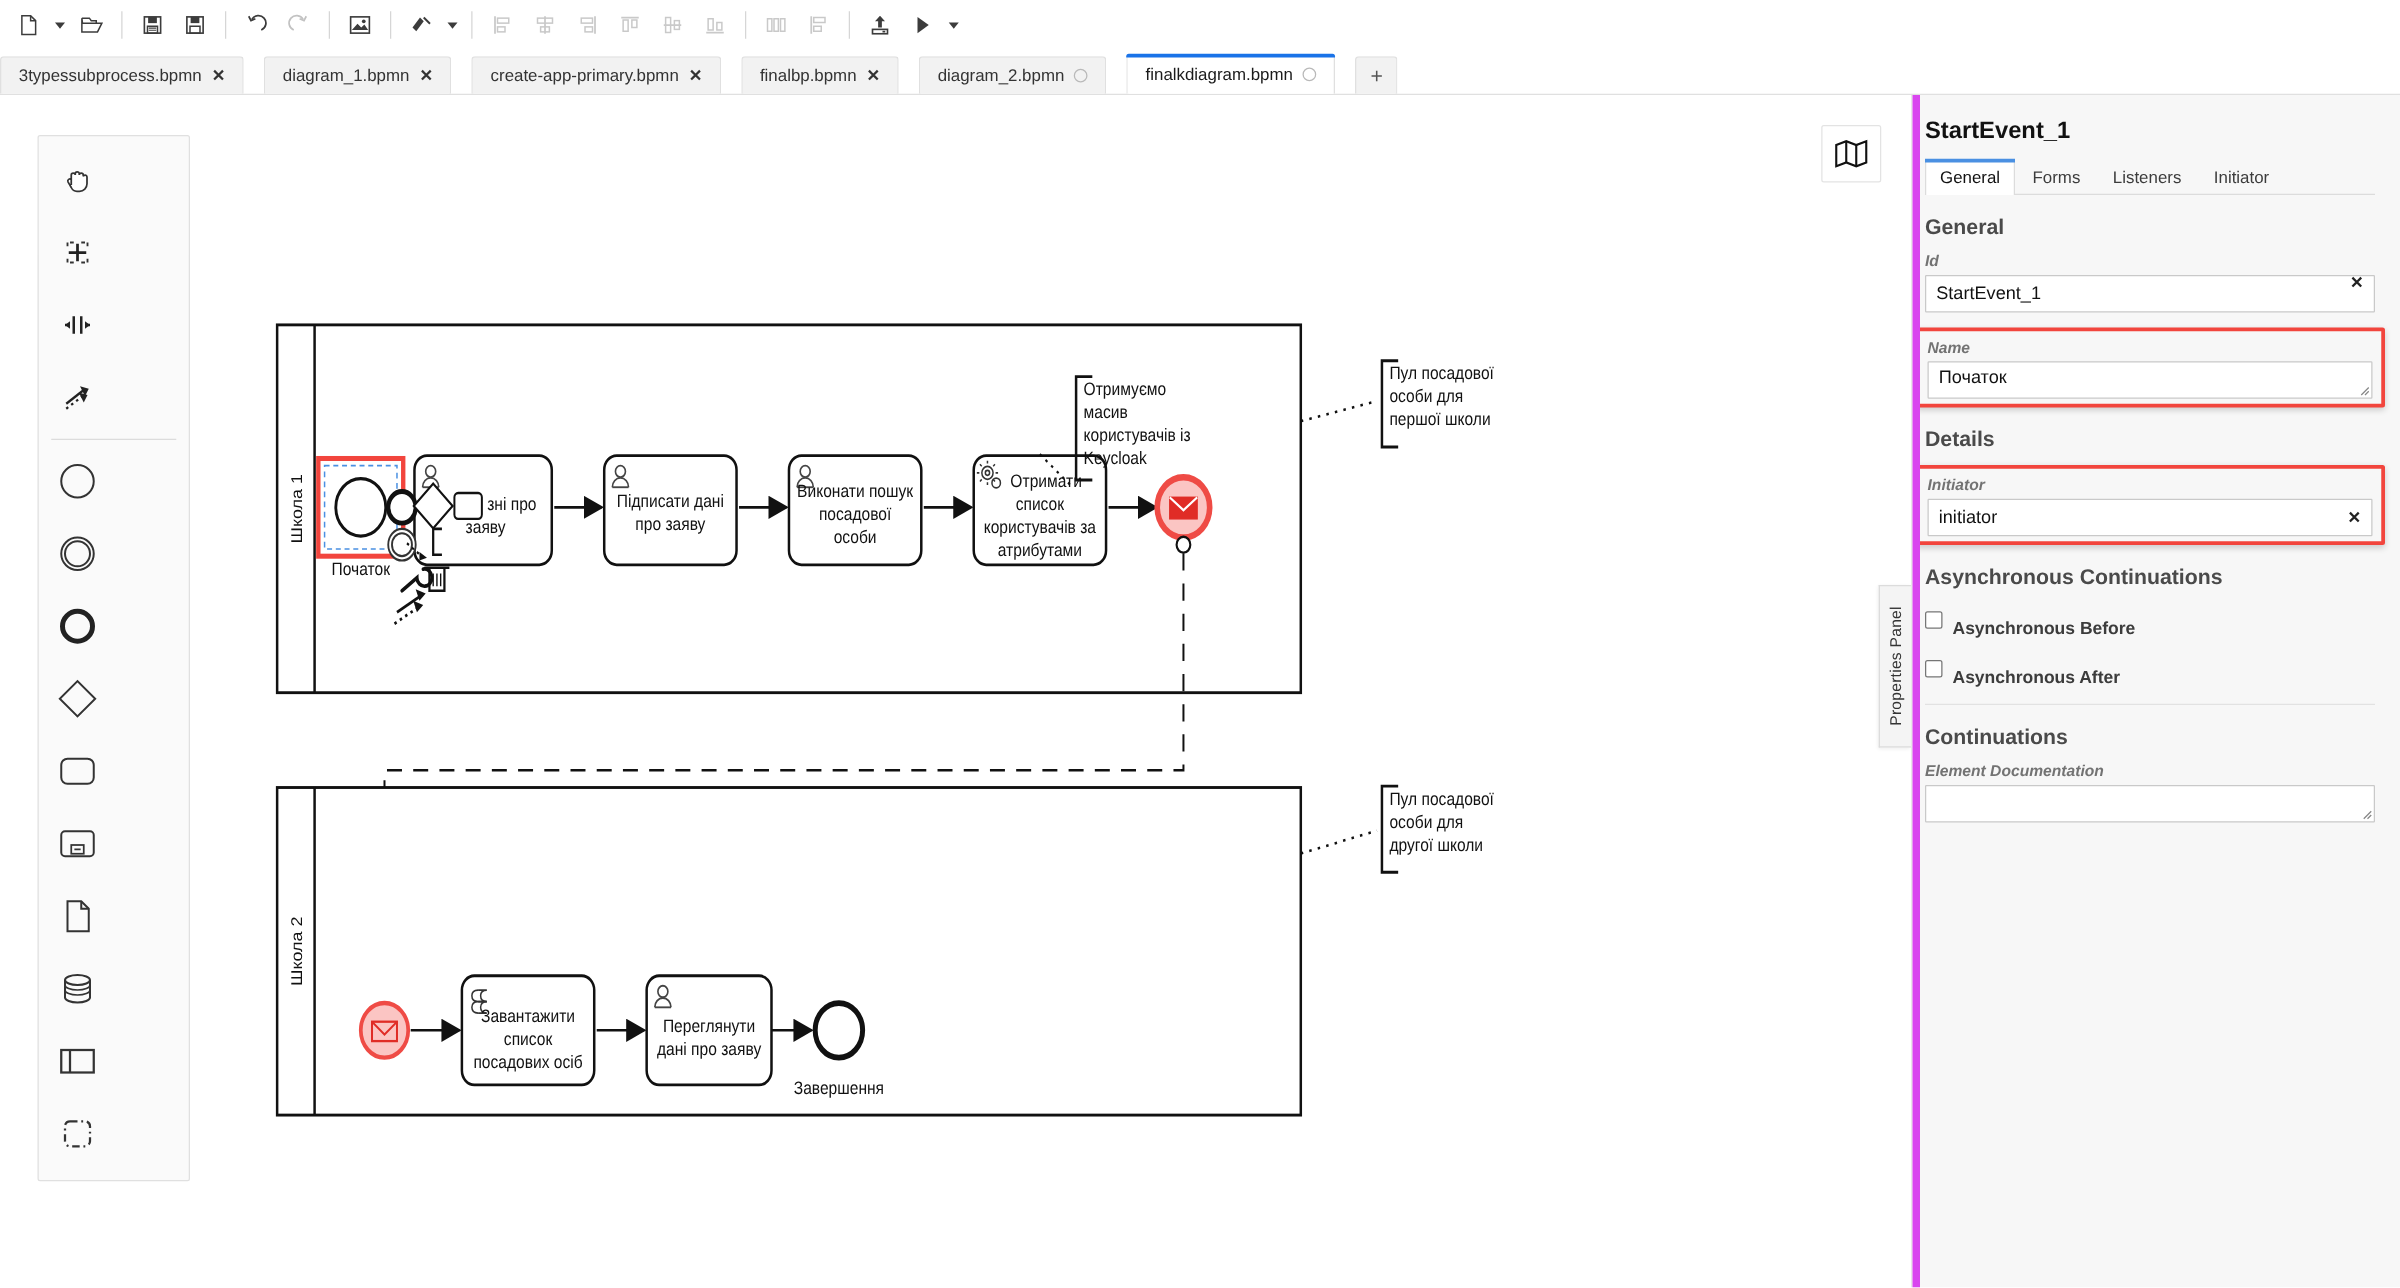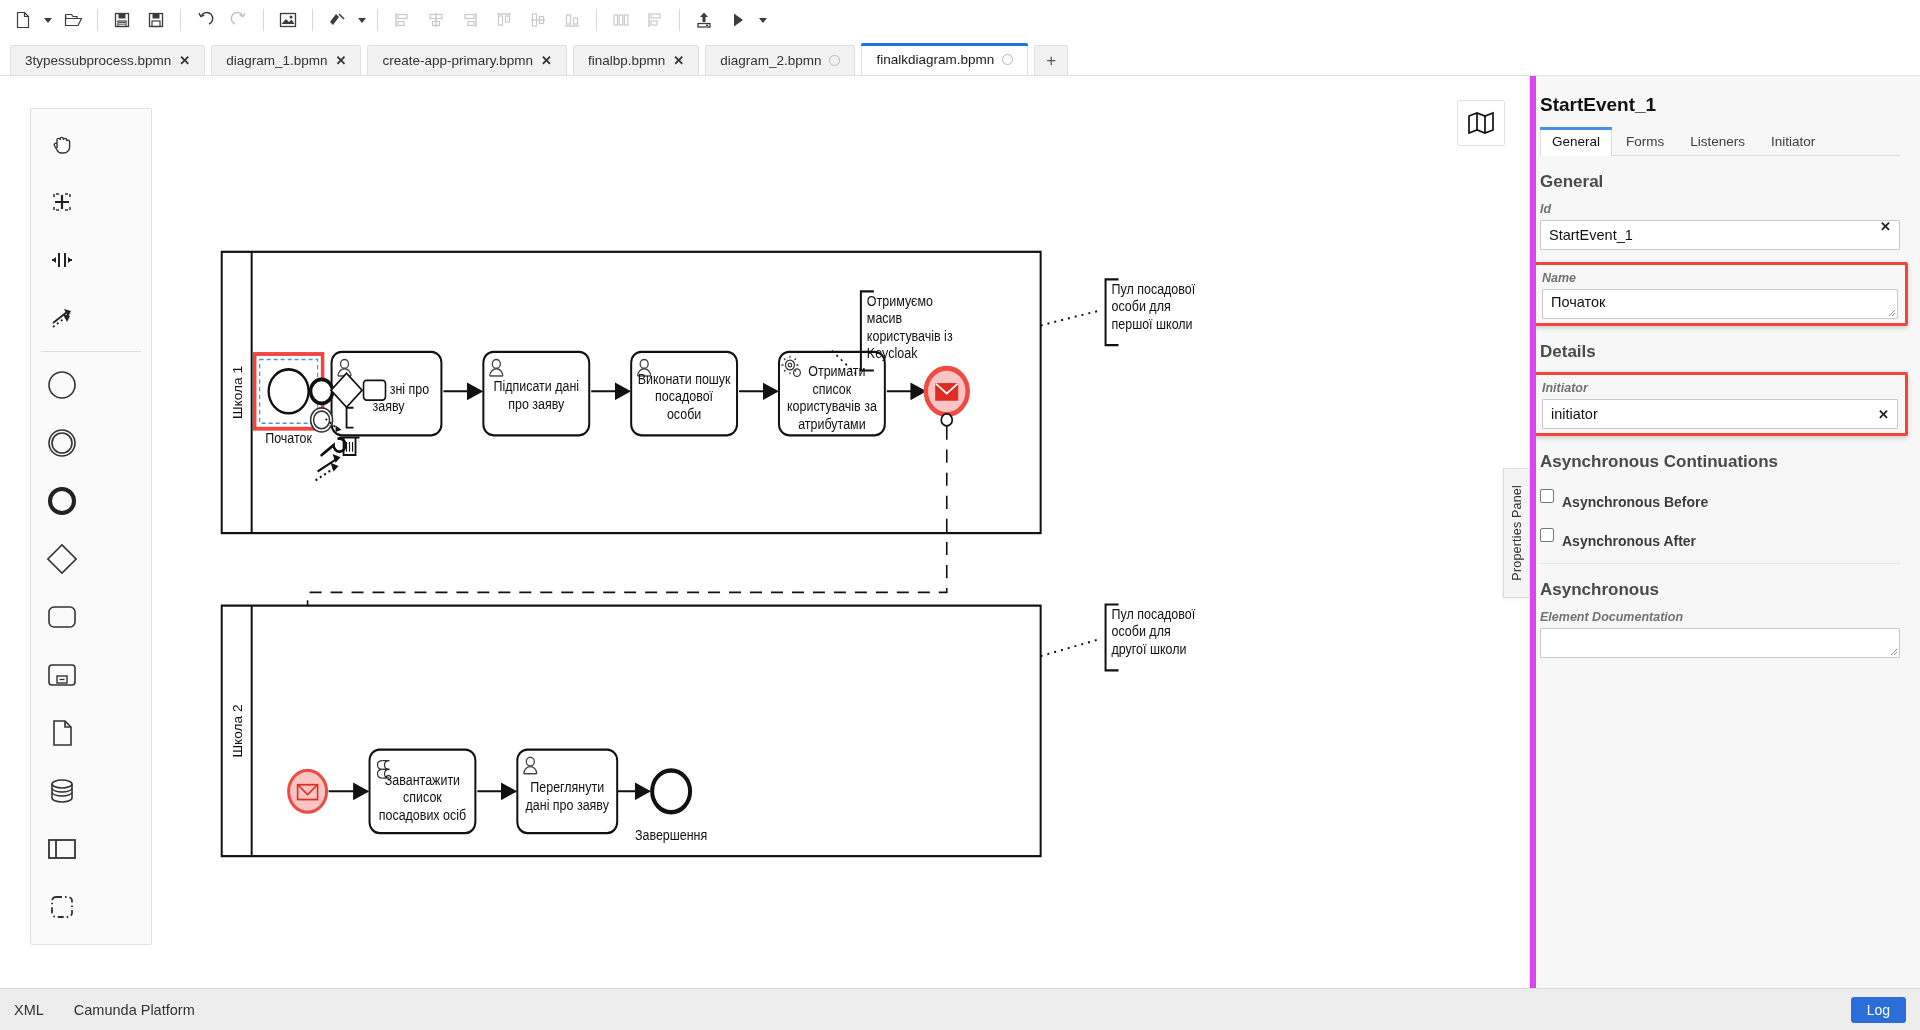--- a/index.html
+++ b/index.html
@@ -52,21 +52,21 @@
     color:#3c3c3c;
   }
   .tb-btn.sm { width:16px; }
   .tb-sep { width:1px; height:22px; background:#d6d6d6; margin:0 7px; }
   .tb-btn.disabled { color:#c2c2c2; }
   .caret { width:0;height:0;border-left:4px solid transparent;border-right:4px solid transparent;border-top:5px solid #3c3c3c;}
 
   
   .tabbar {
     height:36px; background:#ffffff; display:flex; align-items:flex-end;
-    padding-left:10px; border-bottom:1px solid #e0e0e0; flex:0 0 36px; gap:6px;
+    border-bottom:1px solid #e0e0e0; flex:0 0 36px; gap:16px;
   }
   .tab {
     height:30px; display:flex; align-items:center; gap:8px;
     padding:0 14px; background:#f2f2f2; border:1px solid #e0e0e0; border-bottom:none;
     border-radius:3px 3px 0 0; font-size:13.5px; color:#333; position:relative;
     white-space:nowrap;
   }
   .tab.active { background:#ffffff; color:#1a1a1a; border-color:#e0e0e0; height:32px;}
   .tab.active::before{
     content:""; position:absolute; left:-1px; right:-1px; top:-1px; height:3px; background:#1a73e8;
@@ -702,29 +702,24 @@
         <span class="chk"></span>
         <span class="chk-label">Asynchronous Before</span>
       </div>
       <div class="chk-row">
         <span class="chk"></span>
         <span class="chk-label">Asynchronous After</span>
       </div>
 
       <div class="p-divider"></div>
 
-      <div class="p-sec">Asynchronous</div>
+      <div class="p-sec">Continuations</div>
       <div class="p-label">Element Documentation</div>
       <div class="p-field">
         <textarea class="p-textarea tall" style=""></textarea>
         <svg class="resize-grip" viewBox="0 0 10 10">
             <path d="M9 3 L3 9 M9 6 L6 9" stroke="#888" stroke-width="1"></path>
           </svg>
       </div>
     </div>
   </div>
 
-  <div class="statusbar">
-    <div class="status-item">XML</div>
-    <div class="status-item">Camunda Platform</div>
-    <div class="log-btn">Log</div>
-  </div>
 </div>
 
 </body></html>

